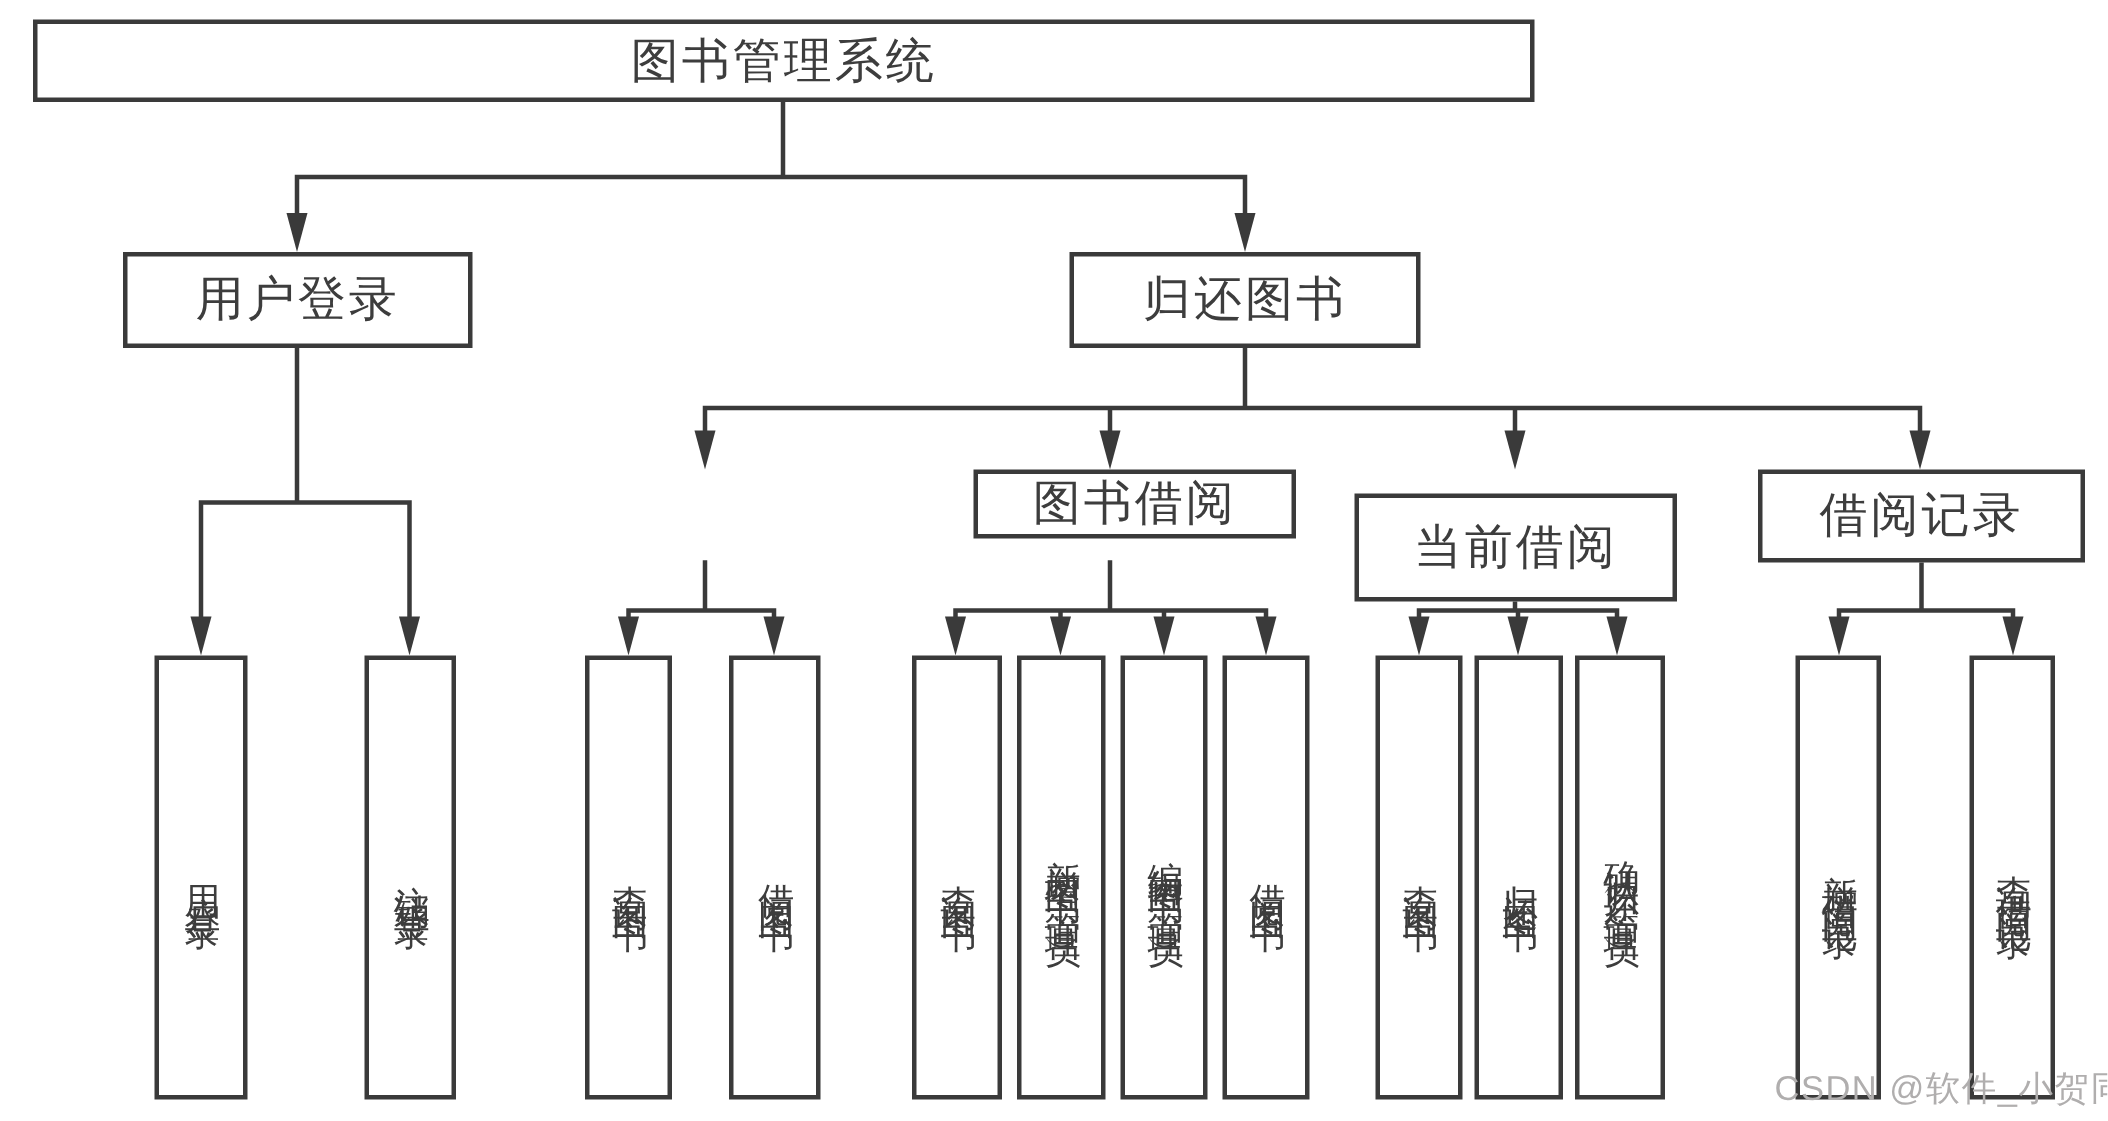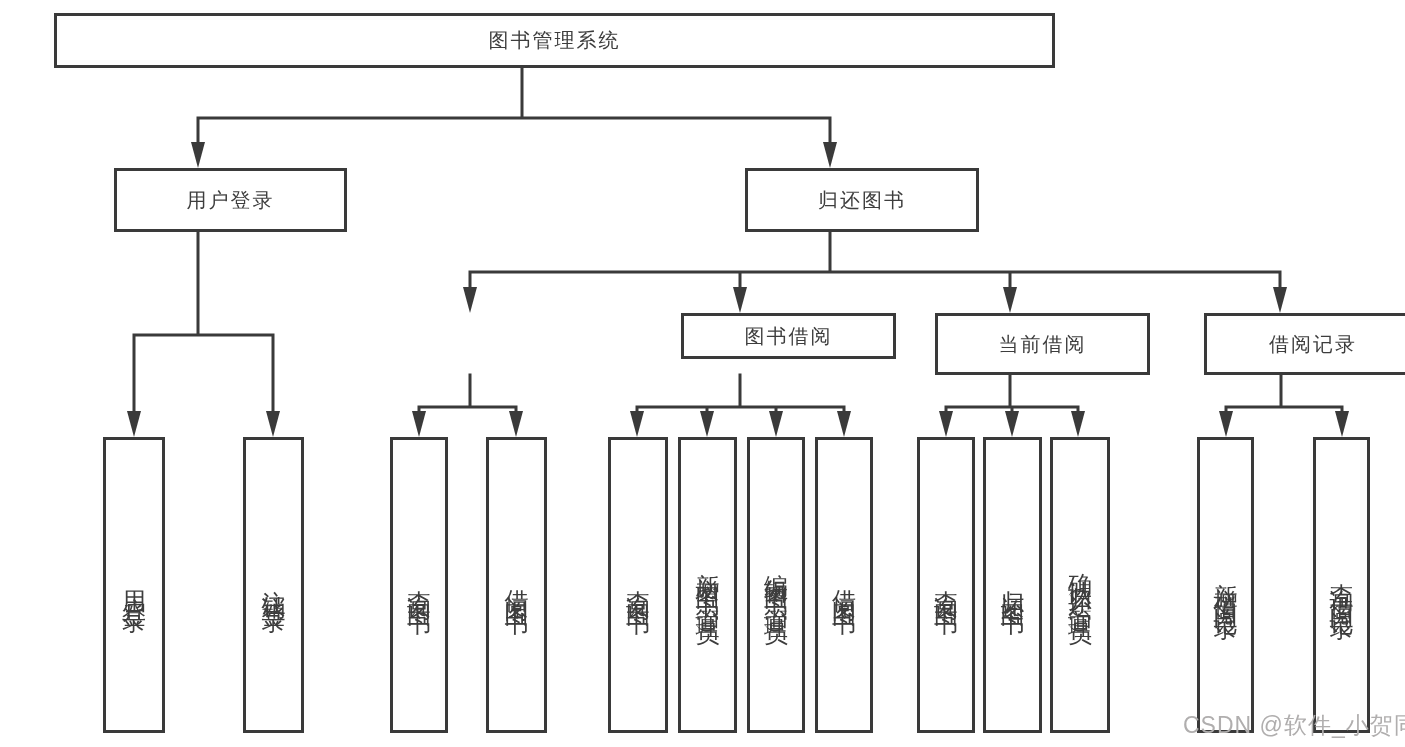--- a/index.html
+++ b/index.html
@@ -23,24 +23,23 @@
     position: absolute;
     box-sizing: border-box;
     background: var(--box_fill, #ffffff);
     border: 3px solid var(--line, #383838);
     display: flex;
     align-items: center;
     justify-content: center;
     color: var(--text, #3d3d3d);
   }
   .hbox {
-    font-size: 20px;
+    font-size: 32px;
     letter-spacing: 2px;
     white-space: nowrap;
-    margin-left: 32px;
   }
   .vbox .vtext {
     writing-mode: vertical-rl;
     font-size: 24px;
     letter-spacing: 7px;
     line-height: 1;
     white-space: nowrap;
   }
   .watermark {
     position: absolute;
@@ -121,21 +120,21 @@
   <div class="hbox" style="left:82px; top:168px; width:233px; height:64px">
     <span>用户登录</span>
   </div>
   <div class="hbox" style="left:713px; top:168px; width:234px; height:64px">
     <span>归还图书</span>
   </div>
 
   <div class="hbox" style="left:649px; top:313px; width:215px; height:46px">
     <span>图书借阅</span>
   </div>
-  <div class="hbox" style="left:903px; top:313px; width:215px; height:62px">
+  <div class="hbox" style="left:903px; top:329px; width:215px; height:72px">
     <span>当前借阅</span>
   </div>
   <div class="hbox" style="left:1172px; top:313px; width:218px; height:62px">
     <span>借阅记录</span>
   </div>
 
   <div class="vbox" style="left:103px; top:437px; width:62px; height:296px">
     <span class="vtext">用户登录</span>
   </div>
   <div class="vbox" style="left:243px; top:437px; width:61px; height:296px">

